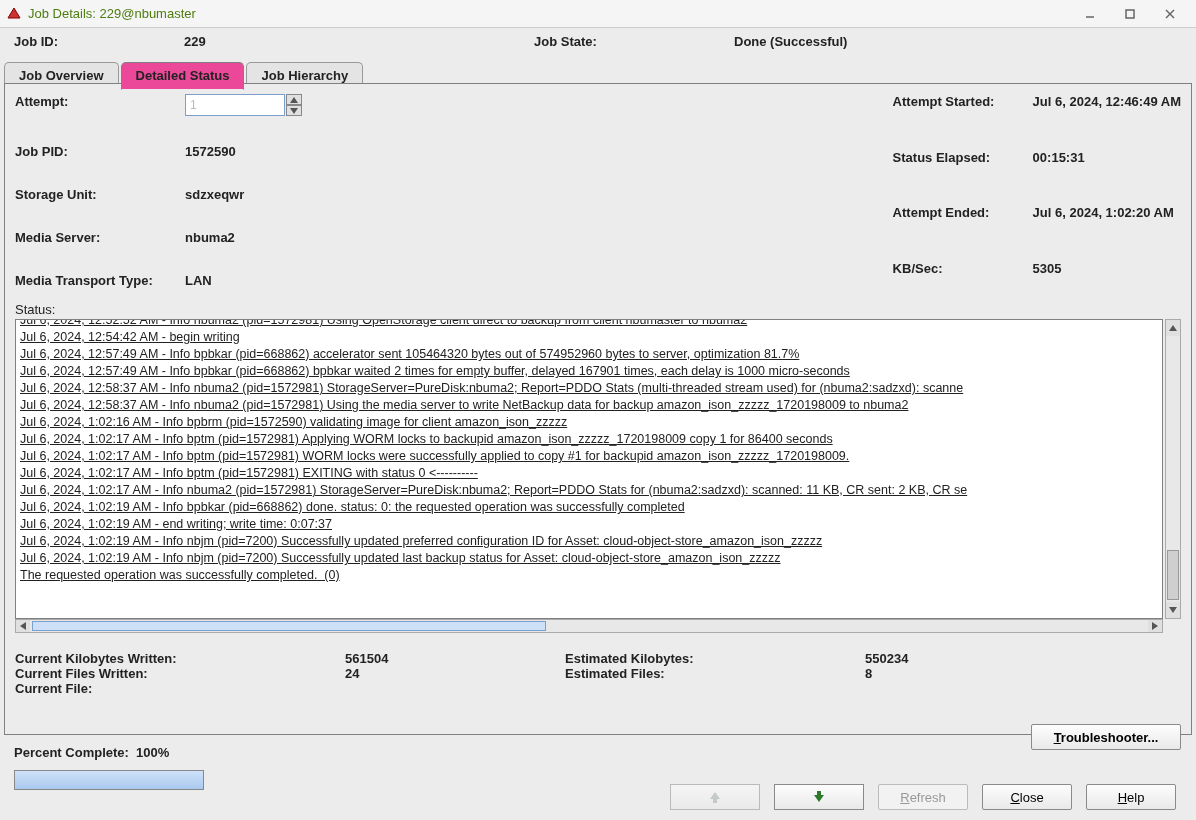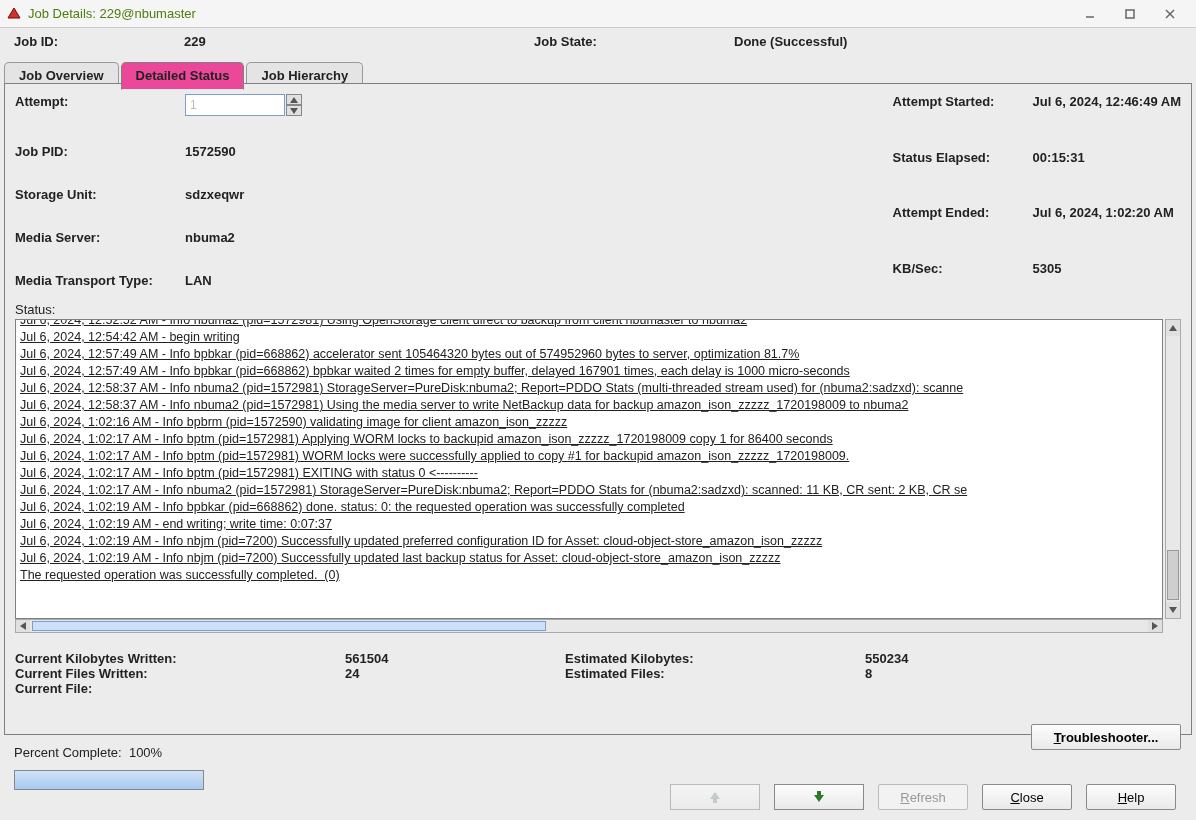--- a/index.html
+++ b/index.html
@@ -180,21 +180,21 @@
     font-size:13px;
     padding:0 14px;
     display:flex; align-items:center; justify-content:center;
   }
   .btn.disabled { color:#999; border-color:#bbb; background:#f2f2f2; }
   .btn.wide { min-width:150px; font-weight:bold; }
 
   .footer {
     padding: 10px 14px 0;
   }
-  .percent { font-weight:normal; margin-bottom:10px; }
+  .percent { font-weight:bold; margin-bottom:10px; }
   .progress {
     width: 190px; height: 20px;
     border:1px solid #888;
     background:linear-gradient(#cfe2f9,#a9c9ef);
   }
 
   .bottom-buttons {
     position:absolute;
     right: 20px;
     bottom: 10px;

